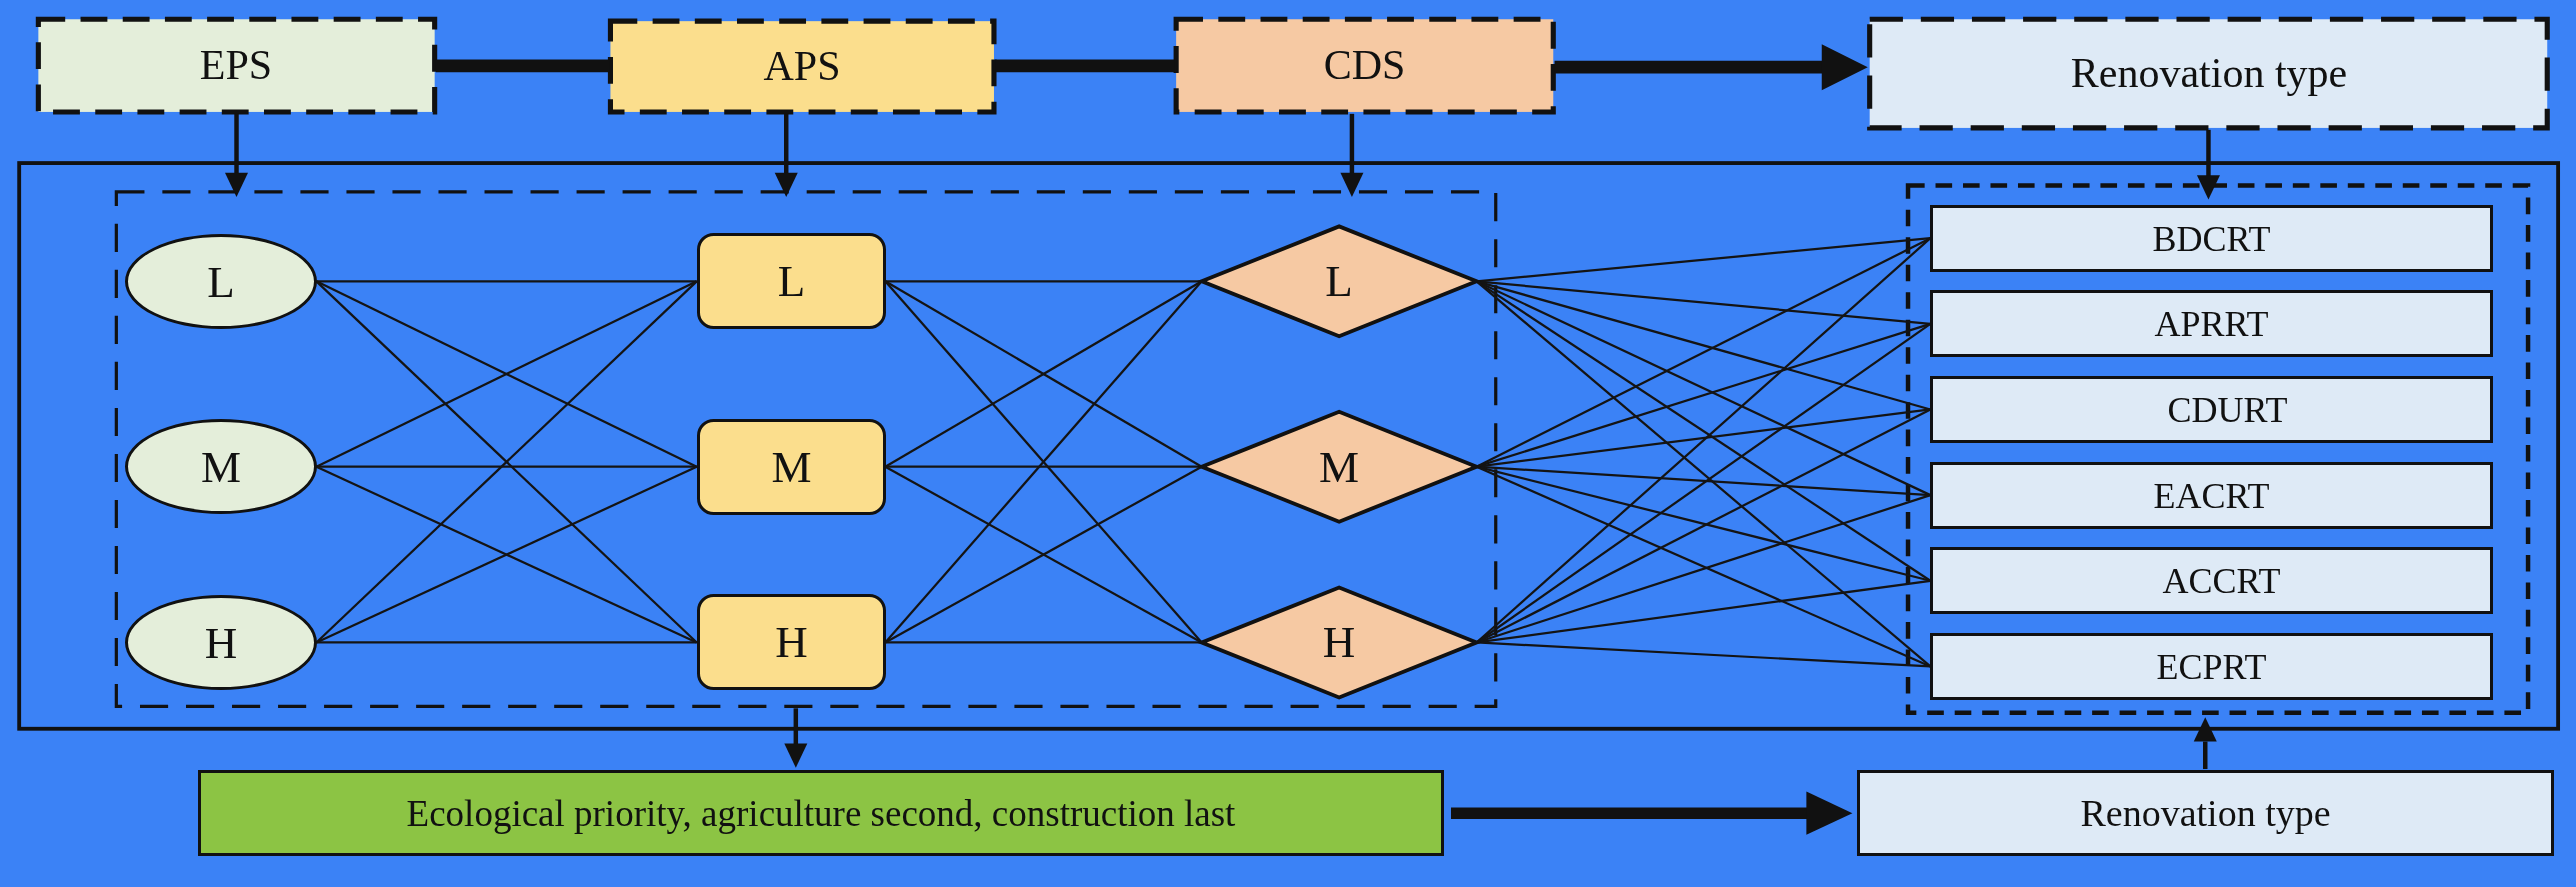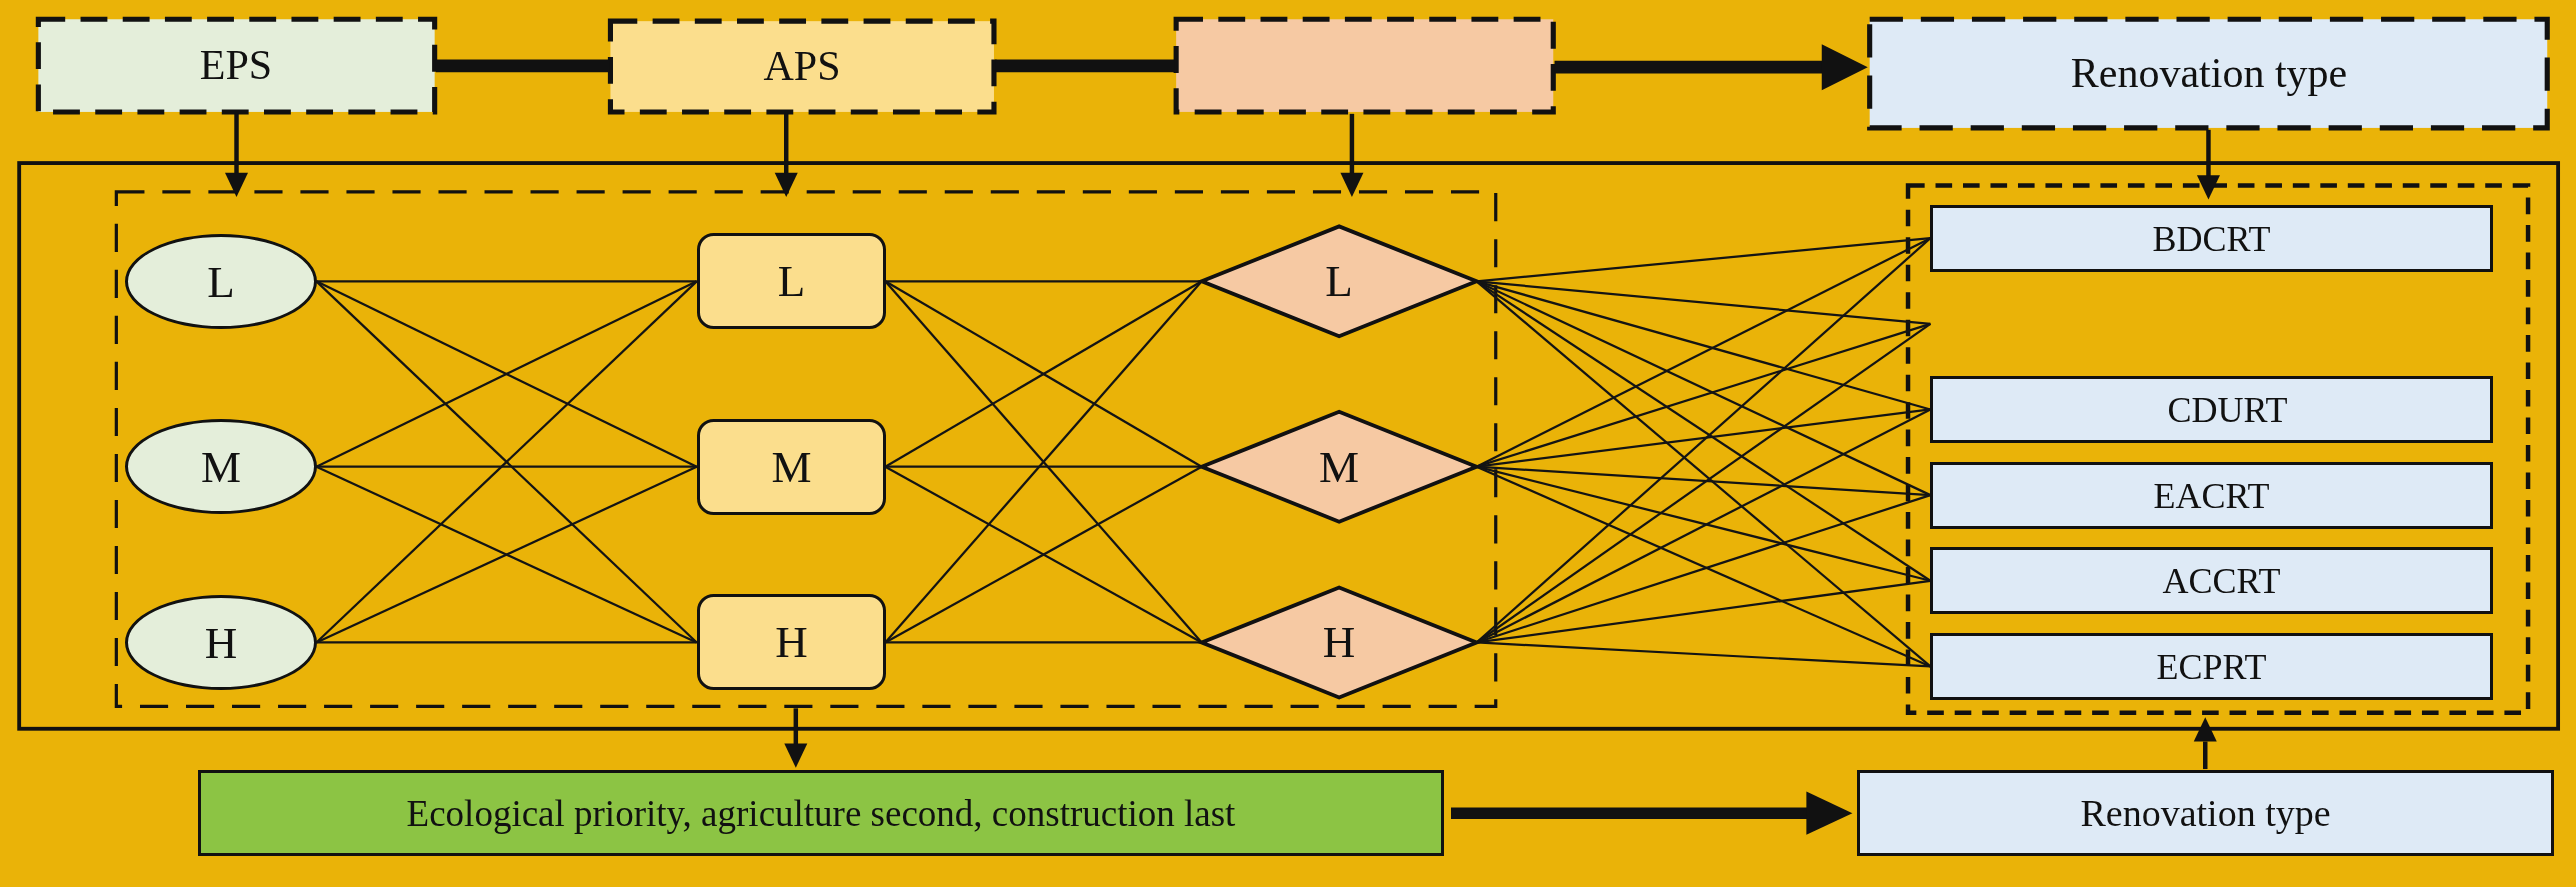--- a/index.html
+++ b/index.html
@@ -1,20 +1,20 @@
 <!DOCTYPE html>
 <html style="font-size:10.2px"><head>
 <meta charset="utf-8">
 <style>
   html, body { margin: 0; padding: 0; background: #ffffff; }
   .canvas {
     position: relative;
     width: 2576px;
     height: 888px;
-    background: #eab308;
+    background: #3b82f6;
     font-family: "Liberation Serif", "DejaVu Serif", serif;
     color: #111111;
     overflow: hidden;
   }
   svg.layer { position: absolute; left: 0; top: 0; }
 
   .lbl {
     position: absolute;
     display: flex;
     align-items: center;
@@ -174,20 +174,21 @@
     </g>
 
     <g>
       <line x1="2270" y1="1272" x2="2832" y2="1272" stroke="#111111" stroke-width="18"></line>
       <polygon points="2898,1272 2826,1238 2826,1306" fill="#111111"></polygon>
     </g>
   </svg>
 
   <div class="lbl top-label" style="left:38px; top:19px; width:396px; height:93px;">EPS</div>
   <div class="lbl top-label" style="left:610px; top:21px; width:384px; height:91px;">APS</div>
+  <div class="lbl top-label" style="left:1176px; top:19px; width:377px; height:93px;">CDS</div>
   <div class="lbl top-label" style="left:1870px; top:19px; width:678px; height:109px;">Renovation type</div>
 
   <div class="node ellipse" style="left:125px; top:234px;">
     <span>L</span>
   </div>
   <div class="node ellipse" style="left:125px; top:419px;">
     <span>M</span>
   </div>
   <div class="node ellipse" style="left:125px; top:595px;">
     <span>H</span>
@@ -201,20 +202,21 @@
   </div>
   <div class="node yellowbox" style="left:697px; top:594px;">
     <span>H</span>
   </div>
 
   <div class="diamond-label" style="left:1275px; top:249px;">L</div>
   <div class="diamond-label" style="left:1275px; top:435px;">M</div>
   <div class="diamond-label" style="left:1275px; top:610px;">H</div>
 
   <div class="bluebox" style="top:205px;">BDCRT</div>
+  <div class="bluebox" style="top:290px;">APRRT</div>
   <div class="bluebox" style="top:376px;padding-left:32px;">CDURT</div>
   <div class="bluebox" style="top:462px;">EACRT</div>
   <div class="bluebox" style="top:547px;padding-left:20px;">ACCRT</div>
   <div class="bluebox" style="top:633px;">ECPRT</div>
 
   <div class="greenbox">Ecological priority, agriculture second, construction last</div>
   <div class="bottom-renov">Renovation type</div>
 
 </div>
 

